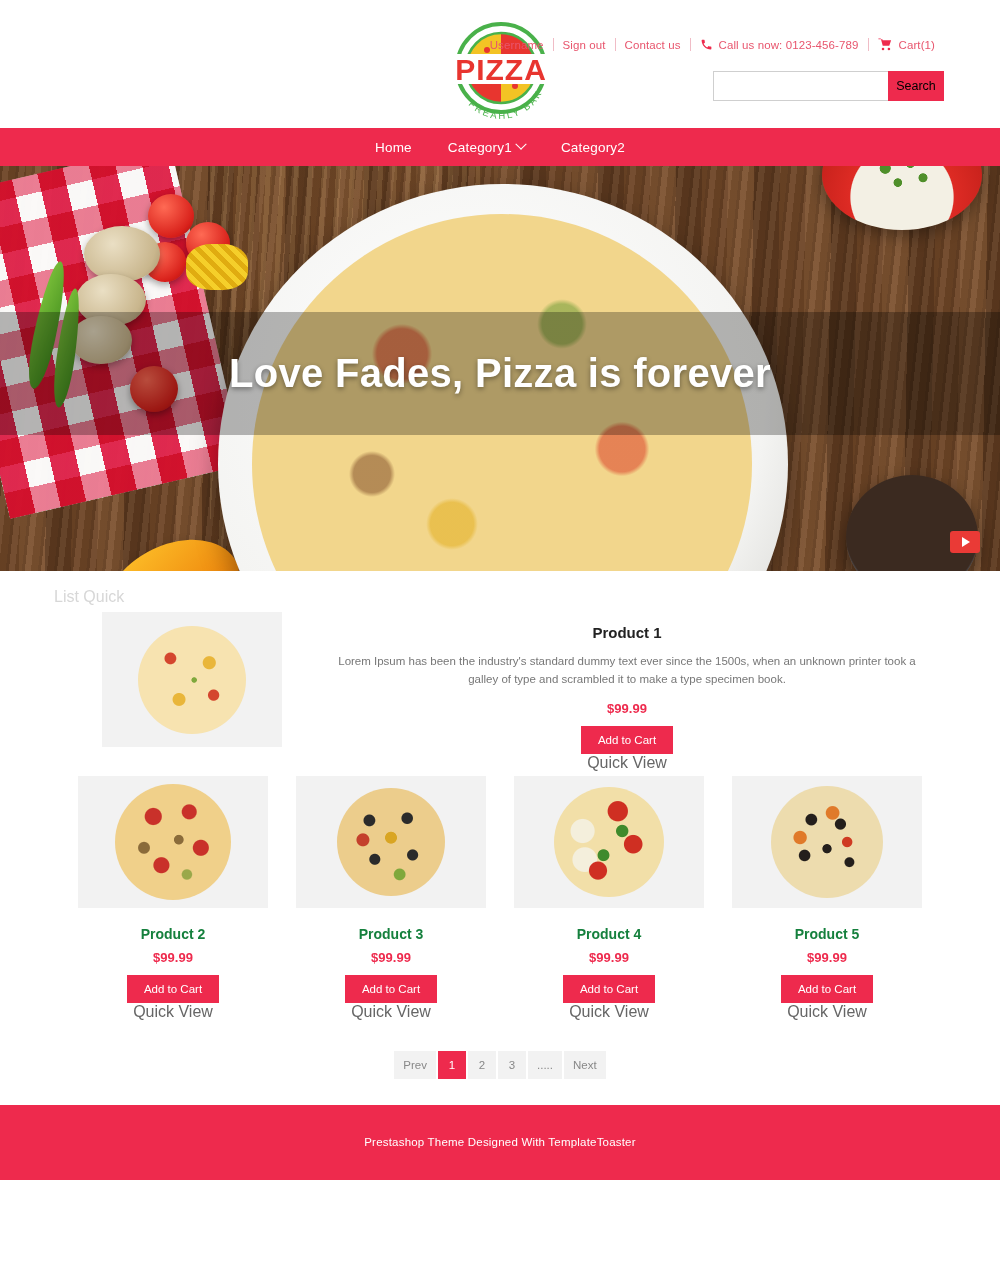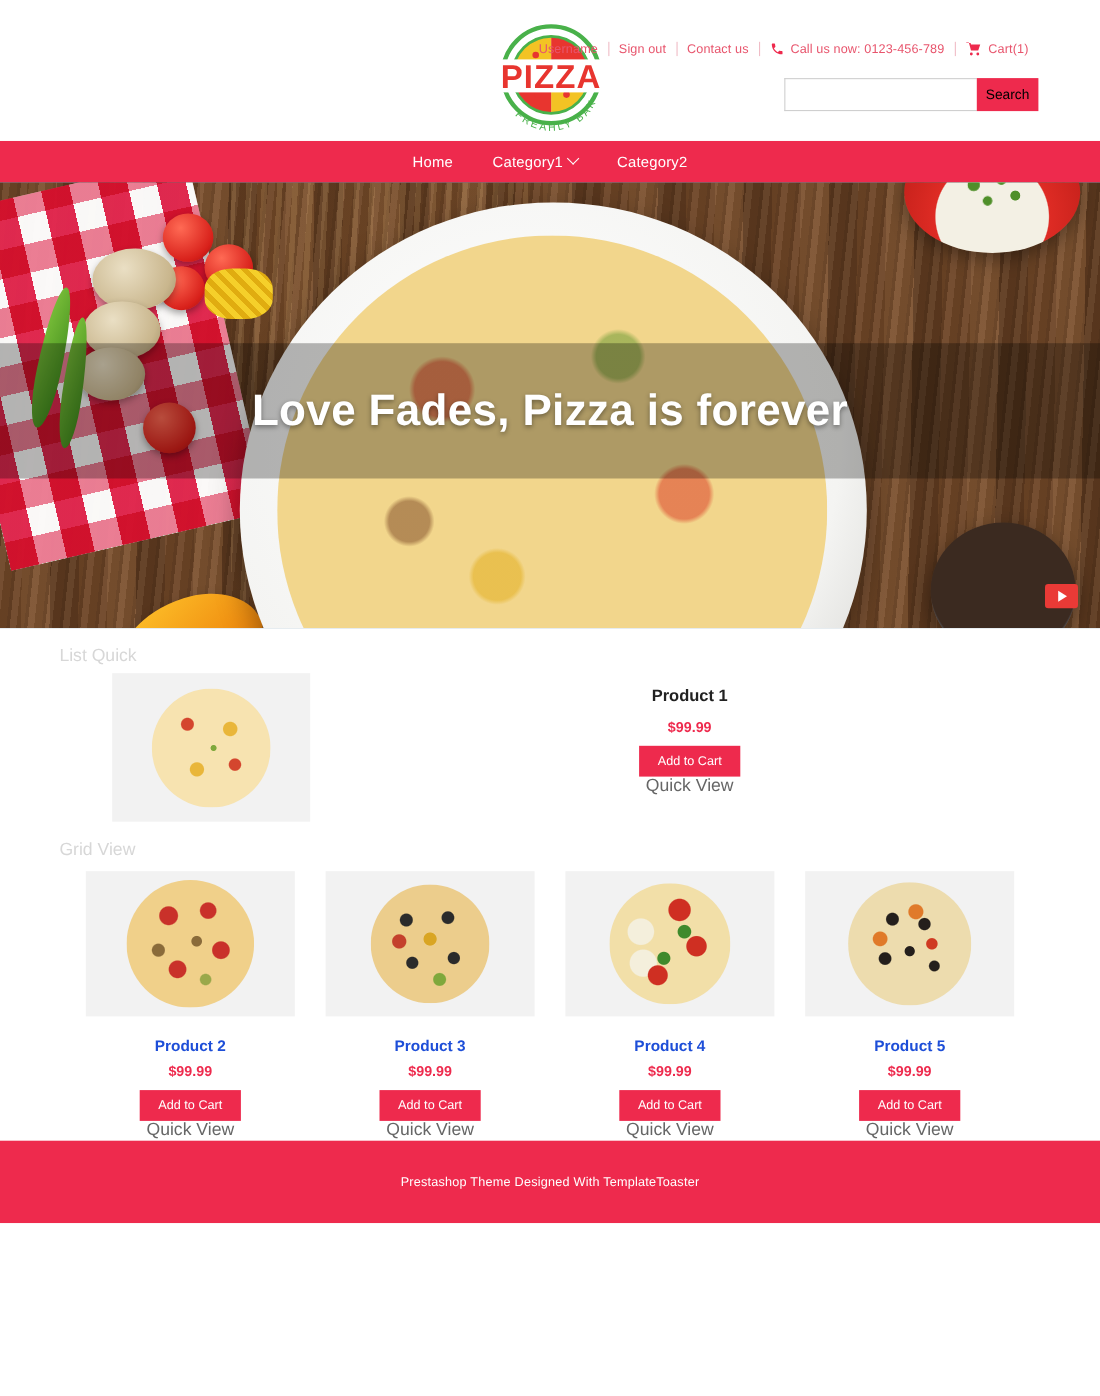--- a/index.html
+++ b/index.html
@@ -104,21 +104,21 @@
     border-bottom: 1.4px solid #fff;
     transform: rotate(45deg) translate(-2px,-2px);
   }
 
   
   .hero {
     position: relative;
     height: 405px;
     width: 1000px;
     overflow: hidden;
-    background: #0c4a6e;
+    background: #d946ef;
   }
   .hero-bg { position: absolute; inset: 0; }
 
   .wood { position:absolute; inset:0;
     background:
       repeating-linear-gradient(96deg, rgba(0,0,0,.14) 0 3px, rgba(255,255,255,.05) 3px 9px, rgba(0,0,0,.08) 9px 16px),
       repeating-linear-gradient(91deg, #6e4526 0 26px, #7d5230 26px 52px, #5e3a1f 52px 78px),
       linear-gradient(#6f4627,#5c3a20);
   }
   .wood-light { position:absolute; left:210px; top:0; width:270px; height:100%;
@@ -254,21 +254,21 @@
     justify-content:center;
     gap: 28px;
     padding: 4px 56px 0 56px;
   }
   .card { width: 190px; text-align:center; }
   .card-img {
     width:190px; height:132px;
     background:#f2f2f2;
     display:flex; align-items:center; justify-content:center;
   }
-  .card h4 { margin:18px 0 8px 0; font-size:14px; color:#1d4ed8; font-weight:bold; }
+  .card h4 { margin:18px 0 8px 0; font-size:14px; color:#15803d; font-weight:bold; }
 
   
   .pizza { border-radius:50%; position:relative; }
   .pz-a { background:
       radial-gradient(circle at 33% 28%, #c9312a 0 7%, transparent 8%),
       radial-gradient(circle at 64% 24%, #c9312a 0 6%, transparent 7%),
       radial-gradient(circle at 74% 55%, #c9312a 0 7%, transparent 8%),
       radial-gradient(circle at 40% 70%, #c9312a 0 7%, transparent 8%),
       radial-gradient(circle at 55% 48%, #8a6b3a 0 5%, transparent 6%),
       radial-gradient(circle at 25% 55%, #8a6b3a 0 5%, transparent 6%),
@@ -454,27 +454,27 @@
   </div>
 
   <div class="section-title">List Quick</div>
 
   <div class="listview">
     <div class="lv-imgbox">
       <div class="pizza pz-list" style="width:108px;height:108px;"></div>
     </div>
     <div class="lv-info">
       <h3>Product 1</h3>
+      <div class="lv-desc">Lorem Ipsum has been the industry's standard dummy text ever since the 1500s, when an unknown printer took a galley of type and scrambled it to make a type specimen book.</div>
       <div class="price">$99.99</div>
       <button class="btn-cart">Add to Cart</button>
       <a class="quickview" href="#">Quick View</a>
     </div>
   </div>
 
-  <div class="section-title">Grid View</div>
 
   <div class="grid">
 
     <div class="card">
       <div class="card-img">
         <div class="pizza pz-a" style="width:116px;height:116px;"></div>
       </div>
       <h4>Product 2</h4>
       <div class="price">$99.99</div>
       <button class="btn-cart">Add to Cart</button>
@@ -506,18 +506,26 @@
         <div class="pizza pz-d" style="width:112px;height:112px;"></div>
       </div>
       <h4>Product 5</h4>
       <div class="price">$99.99</div>
       <button class="btn-cart">Add to Cart</button>
       <a class="quickview" href="#">Quick View</a>
     </div>
 
   </div>
 
+  <div class="pagination">
+    <a class="pg" href="#">Prev</a>
+    <a class="pg active" href="#">1</a>
+    <a class="pg" href="#">2</a>
+    <a class="pg" href="#">3</a>
+    <a class="pg" href="#">.....</a>
+    <a class="pg" href="#">Next</a>
+  </div>
 
   <div class="footer">
     <span>Prestashop Theme Designed With TemplateToaster</span>
   </div>
 
 </div>
 
 </body></html>

